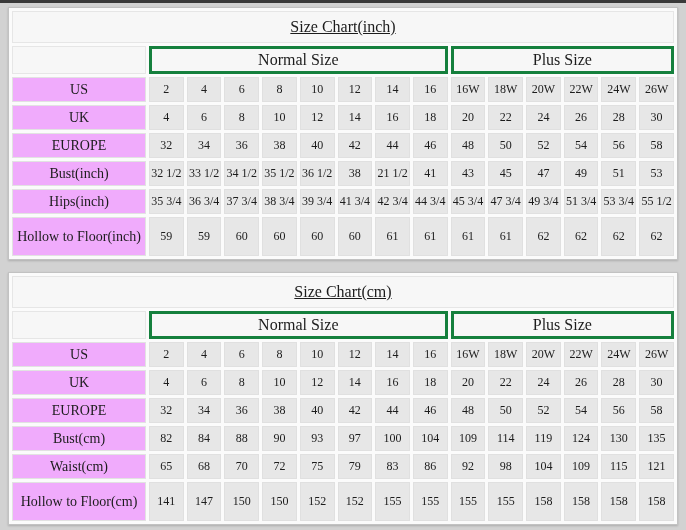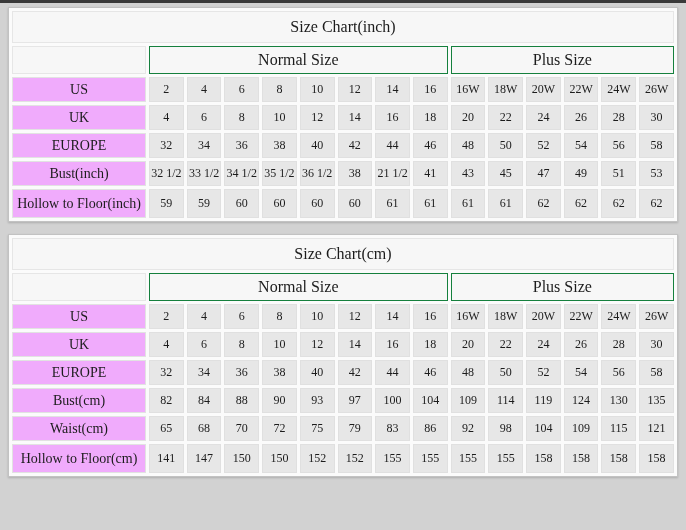--- a/index.html
+++ b/index.html
@@ -40,46 +40,47 @@
     vertical-align: middle;
     white-space: nowrap;
     overflow: hidden;
     font-weight: normal;
   }
   th.title {
     background: #f7f7f7;
     border: 1px solid #e6e6e6;
     font-size: 16px;
     height: 32px;
+    text-decoration: underline;
   }
   th.corner {
     background: #f7f7f7;
     border: 1px solid #e6e6e6;
   }
   th.group {
     background: #f7f7f7;
-    border: 1px solid #15803d;
+    border: 3px solid #15803d;
     font-size: 16px;
     height: 28px;
     margin-left: 40px;
   }
   tbody th.label {
     background: #f0abfc;
     border: 1px solid #e2e2e2;
     font-size: 14px;
     height: 25px;
   }
   tbody td {
     background: #e7e7e7;
     border: 1px solid #e0e0e0;
     font-size: 12px;
     height: 25px;
   }
   tbody tr:last-child th.label,
-  tbody tr:last-child td { height: 29px; }
+  tbody tr:last-child td { height: 39px; }
 </style>
 </head>
 <body>
 
 <div class="page">
   <div class="top-bar"></div>
 
   <table class="size-chart first">
     <colgroup>
       <col class="label-col">
@@ -171,20 +172,37 @@
           <td>21 1/2</td>
           <td>41</td>
           <td>43</td>
           <td>45</td>
           <td>47</td>
           <td>49</td>
           <td>51</td>
           <td>53</td>
         </tr>
         <tr>
+          <th class="label">Hips(inch)</th>
+          <td>35 3/4</td>
+          <td>36 3/4</td>
+          <td>37 3/4</td>
+          <td>38 3/4</td>
+          <td>39 3/4</td>
+          <td>41 3/4</td>
+          <td>42 3/4</td>
+          <td>44 3/4</td>
+          <td>45 3/4</td>
+          <td>47 3/4</td>
+          <td>49 3/4</td>
+          <td>51 3/4</td>
+          <td>53 3/4</td>
+          <td>55 1/2</td>
+        </tr>
+        <tr>
           <th class="label">Hollow to Floor(inch)</th>
           <td>59</td>
           <td>59</td>
           <td>60</td>
           <td>60</td>
           <td>60</td>
           <td>60</td>
           <td>61</td>
           <td>61</td>
           <td>61</td>

